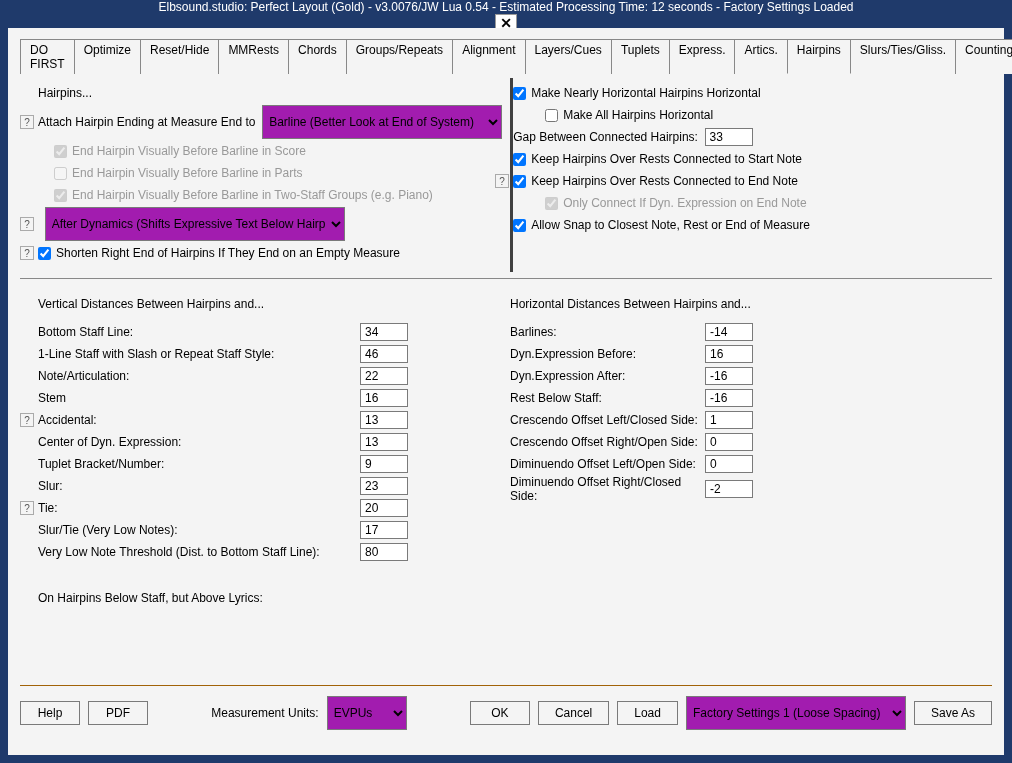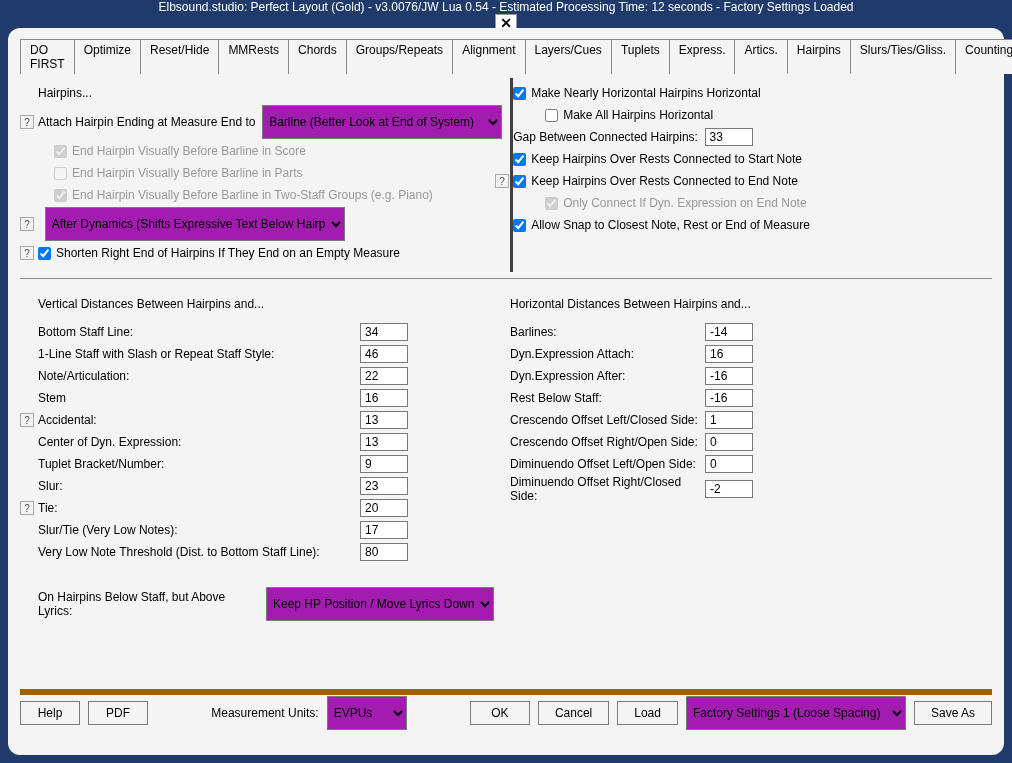--- a/index.html
+++ b/index.html
@@ -1,21 +1,21 @@
 <!DOCTYPE html>
 <html><head>
 <meta charset="utf-8">
 <style>
 * { box-sizing: border-box; margin: 0; padding: 0; }
 body { font-family: "Segoe UI", Tahoma, Arial, sans-serif; font-size: 12px; background: #1f3a6b; width: 1012px; height: 763px; overflow: hidden; }
 .window { width: 1012px; height: 763px; background: #1f3a6b; display: flex; flex-direction: column; }
 .titlebar { height: 28px; background: #1f3a6b; color: #fff; display: flex; align-items: center; padding: 0 8px; justify-content: space-between; flex-direction: column; }
 .title { font-size: 12px; }
 .closebtn { width: 22px; height: 20px; background: #fff; color: #000; display: flex; align-items: center; justify-content: center; font-weight: bold; font-size: 14px; cursor: pointer; border: 1px solid #999; }
-.content { flex: 1; background: #f4f4f4; margin: 0 8px 8px 8px; padding: 10px 12px; position: relative; border-radius: 12px; }
+.content { flex: 1; background: #f4f4f4; margin: 0 8px 8px 8px; padding: 10px 12px; position: relative; }
 .tabs { display: flex; border-bottom: 1px solid #888; margin-bottom: 4px; }
 .tab { padding: 3px 9px; border: 1px solid #888; border-bottom: none; background: #f4f4f4; margin-right: -1px; font-size: 12px; cursor: pointer; position: relative; top: 1px; }
 .tab.active { background: #f4f4f4; border-bottom: 1px solid #f4f4f4; z-index: 2; }
 .main-area { display: flex; flex-direction: column; height: 652px; }
 .upper { display: flex; }
 .col { flex: 1; padding: 4px 8px 8px 0; }
 .col.right { border-left: 3px solid #404040; }
 .row { display: flex; align-items: center; min-height: 22px; padding: 1px 0; }
 .row label { white-space: nowrap; }
 .qmark { width: 14px; height: 14px; border: 1px solid #aaa; display: inline-flex; align-items: center; justify-content: center; font-size: 10px; margin-right: 4px; color: #555; cursor: pointer; }
@@ -26,21 +26,21 @@
 .disabled { color: #999; }
 .indent1 { padding-left: 34px; }
 .sep { border-top: 1px solid #888; margin: 6px 0; }
 .mid { display: flex; flex: 1; }
 .midcol { flex: 1; padding: 8px 8px 8px 0; }
 .midcol.right { padding-left: 8px; }
 .fieldrow { display: flex; align-items: center; min-height: 22px; }
 .fieldlabel { width: 340px; padding-left: 18px; }
 .fieldlabel.lesspad { padding-left: 0; }
 .fieldlabel2 { width: 195px; }
-.hbottom { border-top: 6px solid #a16207; padding-top: 1px; display: flex; align-items: center; gap: 8px; }
+.hbottom { border-top: 1px solid #a16207; padding-top: 10px; display: flex; align-items: center; gap: 8px; }
 .btn { border: 1px solid #7a7a7a; background: #f4f4f4; padding: 3px 16px; font-size: 12px; font-family: inherit; cursor: pointer; min-width: 60px; height: 24px; }
 .spacer { flex: 1; }
 .heading { font-weight: normal; }
 select.wide { min-width: 240px; }
 </style>
 </head>
 <body>
 
 <div class="window">
   <div class="titlebar">
@@ -191,35 +191,34 @@
                 <span class="fieldlabel">Slur/Tie (Very Low Notes):</span>
                 <input type="text" class="txt" value="17" style="">
               </div>
               <div class="fieldrow">
                 <span class="fieldlabel">Very Low Note Threshold (Dist. to Bottom Staff Line):</span>
                 <input type="text" class="txt" value="80" style="">
               </div>
             </div>
           <div class="fieldrow" style="margin-top:24px;">
             <span class="fieldlabel lesspad" style="width:auto; padding-left:18px;">On Hairpins Below Staff, but Above Lyrics:</span>&nbsp;&nbsp;
-            <select class="sel" style="width:230px"><option>Keep HP Position / Move Lyrics Down</option></select>
           </div>
         </div>
 
         <div class="midcol right">
           <div class="row" style="margin-bottom:6px;">
             <span class="heading">Horizontal Distances Between Hairpins and...</span>
           </div>
           <div id="hfields">
               <div class="fieldrow">
                 <span class="fieldlabel2">Barlines:</span>
                 <input type="text" class="txt" value="-14" style="">
               </div>
               <div class="fieldrow">
-                <span class="fieldlabel2">Dyn.Expression Attach:</span>
+                <span class="fieldlabel2">Dyn.Expression Before:</span>
                 <input type="text" class="txt" value="16" style="">
               </div>
               <div class="fieldrow">
                 <span class="fieldlabel2">Dyn.Expression After:</span>
                 <input type="text" class="txt" value="-16" style="">
               </div>
               <div class="fieldrow">
                 <span class="fieldlabel2">Rest Below Staff:</span>
                 <input type="text" class="txt" value="-16" style="">
               </div>

